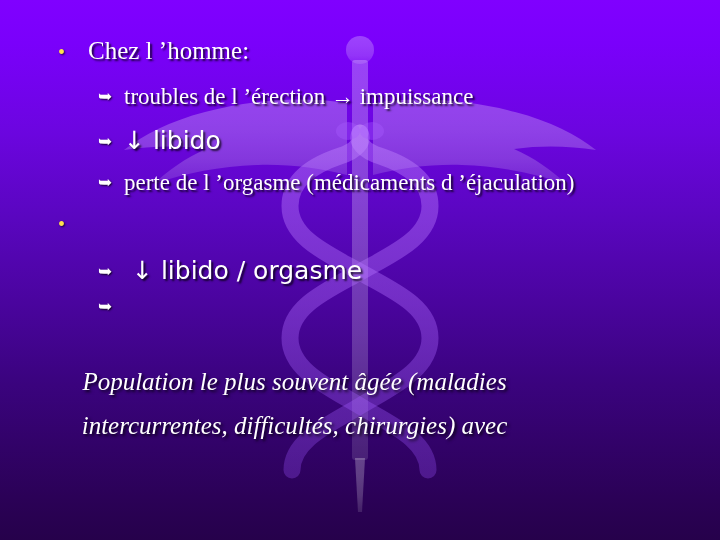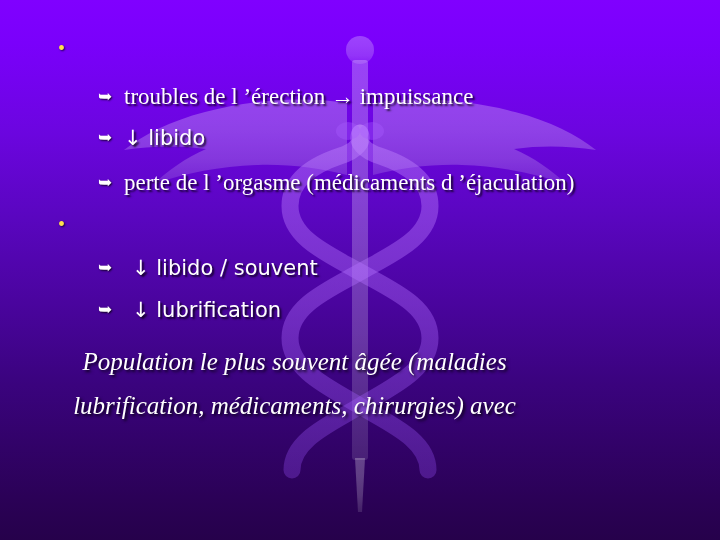--- a/index.html
+++ b/index.html
@@ -85,29 +85,29 @@
     color: #ffffff;
     font-size: 17px;
     text-shadow: 1px 1px 2px rgba(0,0,0,0.8);
     transform: translateY(-2px);
   }
   .lvl2 .txt { margin-left: 0px; }
   .lvl2.gap .txt { margin-left: 8px; }
 
   .downarrow {
     font-family: "DejaVu Sans", sans-serif;
-    font-size: 21px;
+    font-size: 25px;
   }
 
   
   #closing {
     position: absolute;
     z-index: 2;
     left: 0;
-    top: 340px;
+    top: 360px;
     width: 589px;
     text-align: center;
     color: #ffffff;
     font-style: italic;
     font-size: 25px;
     line-height: 44px;
     text-shadow: 2px 2px 3px rgba(0,0,0,0.8);
   }
   #closing .cl-line { display: block; }
 </style>
@@ -176,20 +176,21 @@
     <g fill="#a85dff" fill-opacity="0.38">
       <ellipse cx="348" cy="131" rx="12" ry="9"></ellipse>
       <ellipse cx="372" cy="131" rx="12" ry="9"></ellipse>
     </g>
   </svg>
 
   <div id="content">
 
     <div class="line lvl1" style="top:38px;">
       <span class="bullet-dot">•</span>
+      <span class="txt">Chez l ’homme:</span>
     </div>
 
     <div class="line lvl2" style="top:85px;">
       <span class="bullet-arrow">➥</span>
       <span class="txt">troubles de l ’érection → impuissance</span>
     </div>
 
     <div class="line lvl2" style="top:128px;">
       <span class="bullet-arrow">➥</span>
       <span class="txt downarrow">↓  libido</span>
@@ -199,28 +200,27 @@
       <span class="bullet-arrow">➥</span>
       <span class="txt">perte de l ’orgasme (médicaments d ’éjaculation)</span>
     </div>
 
     <div class="line lvl1" style="top:214px;">
       <span class="bullet-dot">•</span>
     </div>
 
     <div class="line lvl2 gap" style="top:258px;">
       <span class="bullet-arrow">➥</span>
-      <span class="txt downarrow">↓ libido / souvent</span>
+      <span class="txt downarrow">↓ libido / orgasme</span>
     </div>
 
     <div class="line lvl2 gap" style="top:300px;">
       <span class="bullet-arrow">➥</span>
-      <span class="txt downarrow">↓ lubrification</span>
     </div>
 
   </div>
 
   <div id="closing">
     <span class="cl-line">Population le plus souvent âgée (maladies</span>
-    <span class="cl-line">lubrification, médicaments, chirurgies) avec</span>
+    <span class="cl-line">intercurrentes, difficultés, chirurgies) avec</span>
   </div>
 
 </div>
 
 </body></html>

